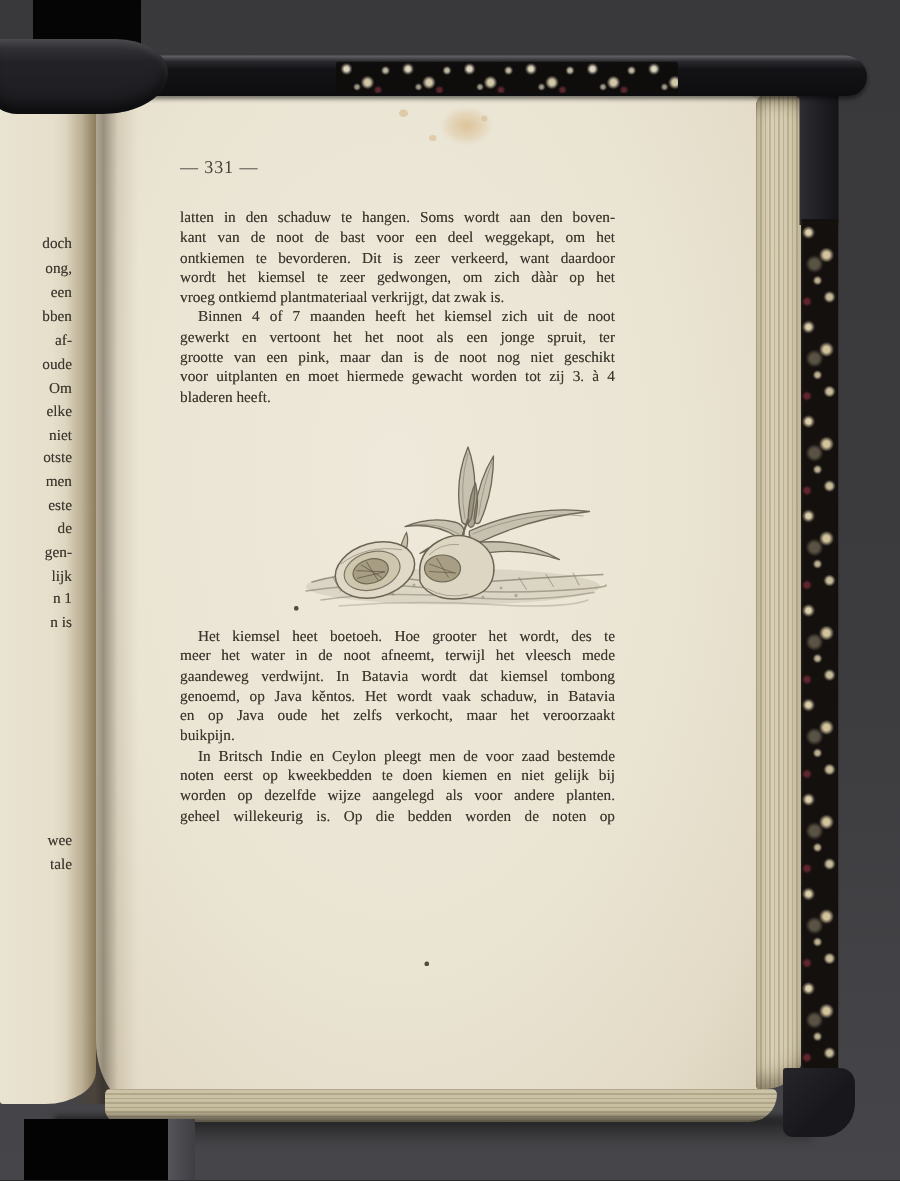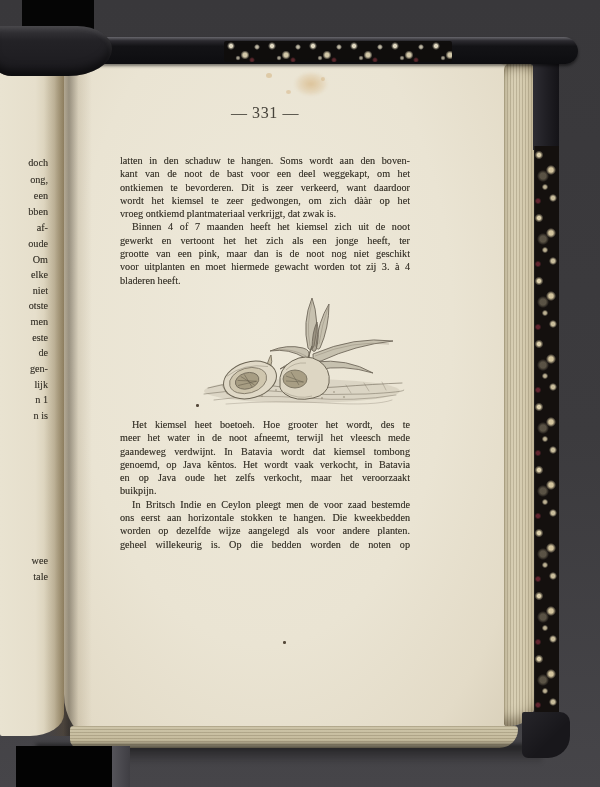--- a/index.html
+++ b/index.html
@@ -100,24 +100,24 @@
   .black-bottom { position:absolute; left:16px; top:746px; width:96px; height:41px; background:#030303; }
   .cradle-strip { position:absolute; left:112px; top:746px; width:18px; height:41px; background:linear-gradient(90deg,#55545a,#3f3e43); }
   .corner-br {
     position:absolute; left:522px; top:712px; width:48px; height:46px;
     background:linear-gradient(135deg,#26252a 0%,#18171b 60%);
     border-radius:2px 10px 22px 6px;
   }
   
   .page-num {
     position:absolute; left:56px; top:40px; width:290px;
-    text-align:center; font-size:16px; letter-spacing:.6px; color:#46423a;
+    font-size:12px; letter-spacing:.6px; color:#46423a;
   }
   .text-block { position:absolute; left:56px; width:290px; color:#3b372e; font-size:10.2px; text-shadow:0 0 .3px rgba(45,40,28,.55); }
-  #text-block-1 { top:90px; }
+  #text-block-1 { top:75px; }
   #text-block-2 { top:354px; }
   .line { height:13.3px; line-height:13.3px; overflow:hidden; white-space:normal; }
   .line.j { text-align:justify; }
   .line.j::after { content:""; display:inline-block; width:100%; height:0; }
   .para.indent .line:first-child { text-indent:12px; }
   
   .frag {
     position:absolute; right:16px; color:#3b372e; font-size:10.2px; line-height:11px;
     text-shadow:0 0 .3px rgba(45,40,28,.5); white-space:nowrap;
   }
@@ -176,21 +176,21 @@
     <div class="text-block" id="text-block-1">
       <div class="para">
         <div class="line j">latten in den schaduw te hangen.  Soms wordt aan den boven-</div>
         <div class="line j">kant van de noot de bast voor een deel weggekapt, om het</div>
         <div class="line j">ontkiemen te bevorderen.  Dit is zeer verkeerd, want daardoor</div>
         <div class="line j">wordt het kiemsel te zeer gedwongen, om zich dààr op het</div>
         <div class="line">vroeg ontkiemd plantmateriaal verkrijgt, dat zwak is.</div>
       </div>
       <div class="para indent">
         <div class="line j">Binnen 4 of 7 maanden heeft het kiemsel zich uit de noot</div>
-        <div class="line j">gewerkt en vertoont het het zich als een jonge heeft, ter</div>
+        <div class="line j">gewerkt en vertoont het het noot als een jonge spruit, ter</div>
         <div class="line j">grootte van een pink, maar dan is de noot nog niet geschikt</div>
         <div class="line j">voor uitplanten en moet hiermede gewacht worden tot zij 3. à 4</div>
         <div class="line">bladeren heeft.</div>
       </div>
     </div>
 
     <svg class="illustration" viewBox="0 0 214 122">
       <ellipse cx="106" cy="101" rx="98" ry="12" fill="#9a917c" opacity="0.20"></ellipse>
       <g stroke="#7a7262" fill="none" stroke-width="1" stroke-linecap="round">
         <path d="M12,98 Q40,90 70,95 T140,97 T206,93" opacity=".65"></path>
@@ -232,27 +232,27 @@
       <ellipse cx="99" cy="89" rx="12" ry="9" fill="#a89e84" stroke="#6e6756" stroke-width=".8"></ellipse>
       <path d="M90,86 l17,6 M90,91 l18,1 M95,82 l8,13" stroke="#5f5847" stroke-width=".6" opacity=".8" fill="none"></path>
       <path d="M88,102 q14,8 28,4 M90,80 q8,-8 20,-7" stroke="#8a8272" stroke-width=".6" fill="none" opacity=".7"></path>
     </svg>
 
     <div class="text-block" id="text-block-2">
       <div class="para indent">
         <div class="line j">Het kiemsel heet boetoeh.  Hoe grooter het wordt, des te</div>
         <div class="line j">meer het water in de noot afneemt, terwijl het vleesch mede</div>
         <div class="line j">gaandeweg verdwijnt.  In Batavia wordt dat kiemsel tombong</div>
-        <div class="line j">genoemd, op Java kĕntos.  Het wordt vaak verkocht, in Batavia</div>
+        <div class="line j">genoemd, op Java kĕntos.  Het wordt vaak schaduw, in Batavia</div>
         <div class="line j">en op Java oude het zelfs verkocht, maar het veroorzaakt</div>
         <div class="line">buikpijn.</div>
       </div>
       <div class="para indent">
         <div class="line j">In Britsch Indie en Ceylon pleegt men de voor zaad bestemde</div>
-        <div class="line j">ons eerst aan horizontale stokken te hangen.  Die kweekbedden</div>
+        <div class="line j">noten eerst op kweekbedden te doen kiemen en niet gelijk bij</div>
         <div class="line j">worden op dezelfde wijze aangelegd als voor andere planten.</div>
         <div class="line j">geheel willekeurig is.  Op die bedden worden de noten op</div>
       </div>
     </div>
 
     <div class="speck ink1"></div>
     <div class="speck ink2"></div>
   </div>
 
   <div class="gutter"></div>

